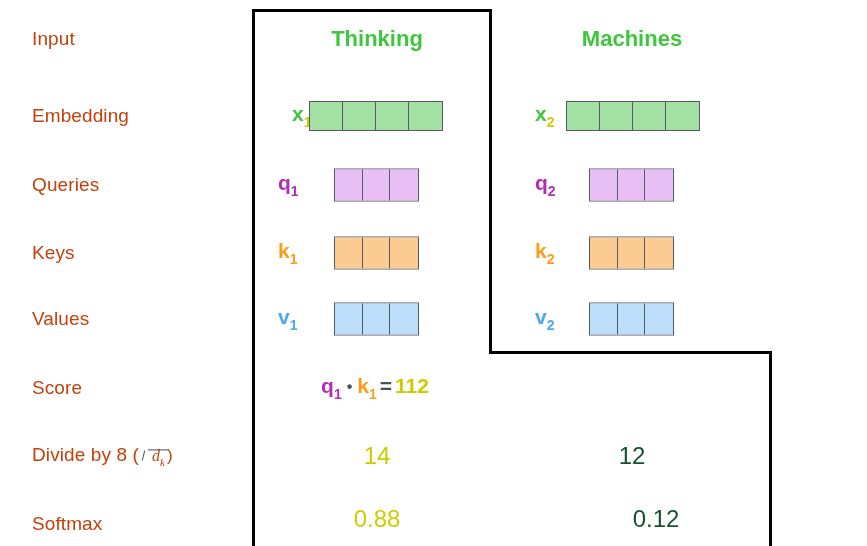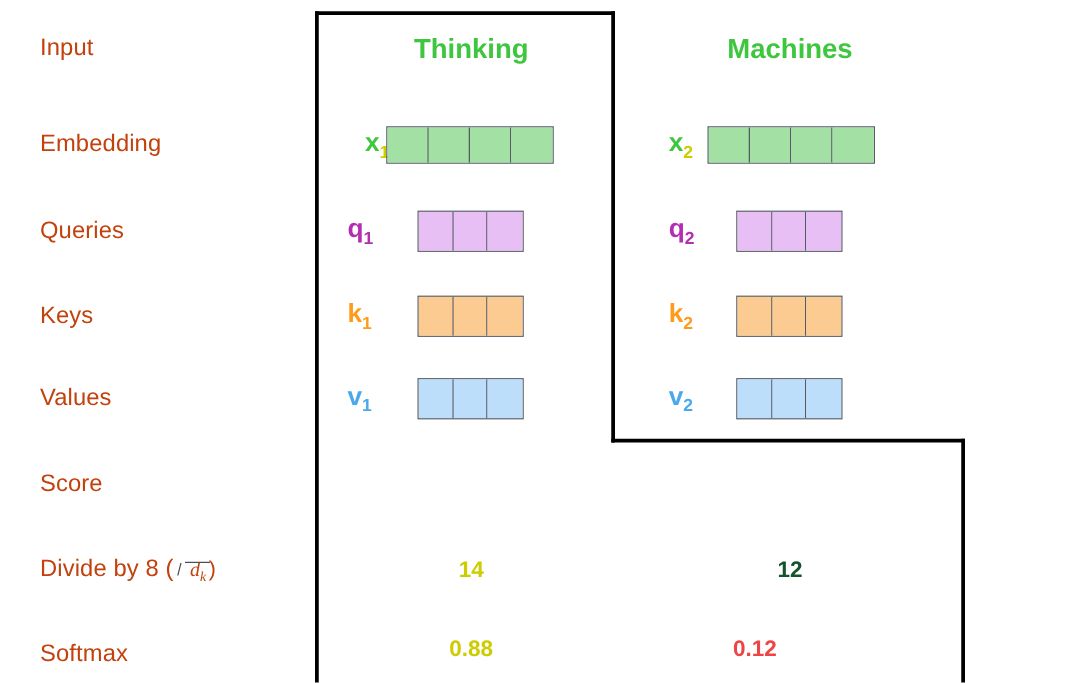--- a/index.html
+++ b/index.html
@@ -130,22 +130,22 @@
     padding: 0 5px;
     vertical-align: middle;
   }
   .math-line .eq {
     color: #4a5058;
     padding: 0 3px;
   }
   .value-line {
     position: absolute;
     transform: translate(-50%, -50%);
-    font-size: 18px;
-    font-weight: bold;
+    font-size: 24px;
+    font-weight: normal;
     white-space: nowrap;
   }
 </style>
 </head>
 <body>
 
 <div id="stage">
 
   <div class="outline-seg seg-top"></div>
   <div class="outline-seg seg-left"></div>
@@ -236,21 +236,24 @@
 
   <div class="vec-label" style="left:535px; top:319px; color:#4aa9ec;">
     <span>v</span><span class="sub" style="color:#4aa9ec;">2</span>
   </div>
   <div class="vec-boxes" style="left:589px; top:319px; width:85px; height:33px;">
     <div class="cell" style="width:28.3px; background:#bcdefb;"></div>
     <div class="cell" style="width:28.3px; background:#bcdefb;"></div>
     <div class="cell" style="width:28.3px; background:#bcdefb;"></div>
   </div>
 
+  <div class="math-line" style="left:375px; top:388px;">
+    <span style="color:#b32eb3;">q</span><span class="sub" style="color:#b32eb3;">1</span><span class="dot">•</span><span style="color:#ff9b1a;">k</span><span class="sub" style="color:#ff9b1a;">1</span><span class="eq">=</span><span style="color:#cccc00;">112</span>
+  </div>
 
 
   <div class="value-line" style="left:377px; top:456px; color:#cccc00;">14</div>
   <div class="value-line" style="left:632px; top:456px; color:#14532d;">12</div>
 
   <div class="value-line" style="left:377px; top:519px; color:#cccc00;">0.88</div>
-  <div class="value-line" style="left:604px; top:519px; color:#ef4444;">0.12</div>
+  <div class="value-line" style="left:656px; top:519px; color:#14532d;">0.12</div>
 
 </div>
 
 </body></html>

